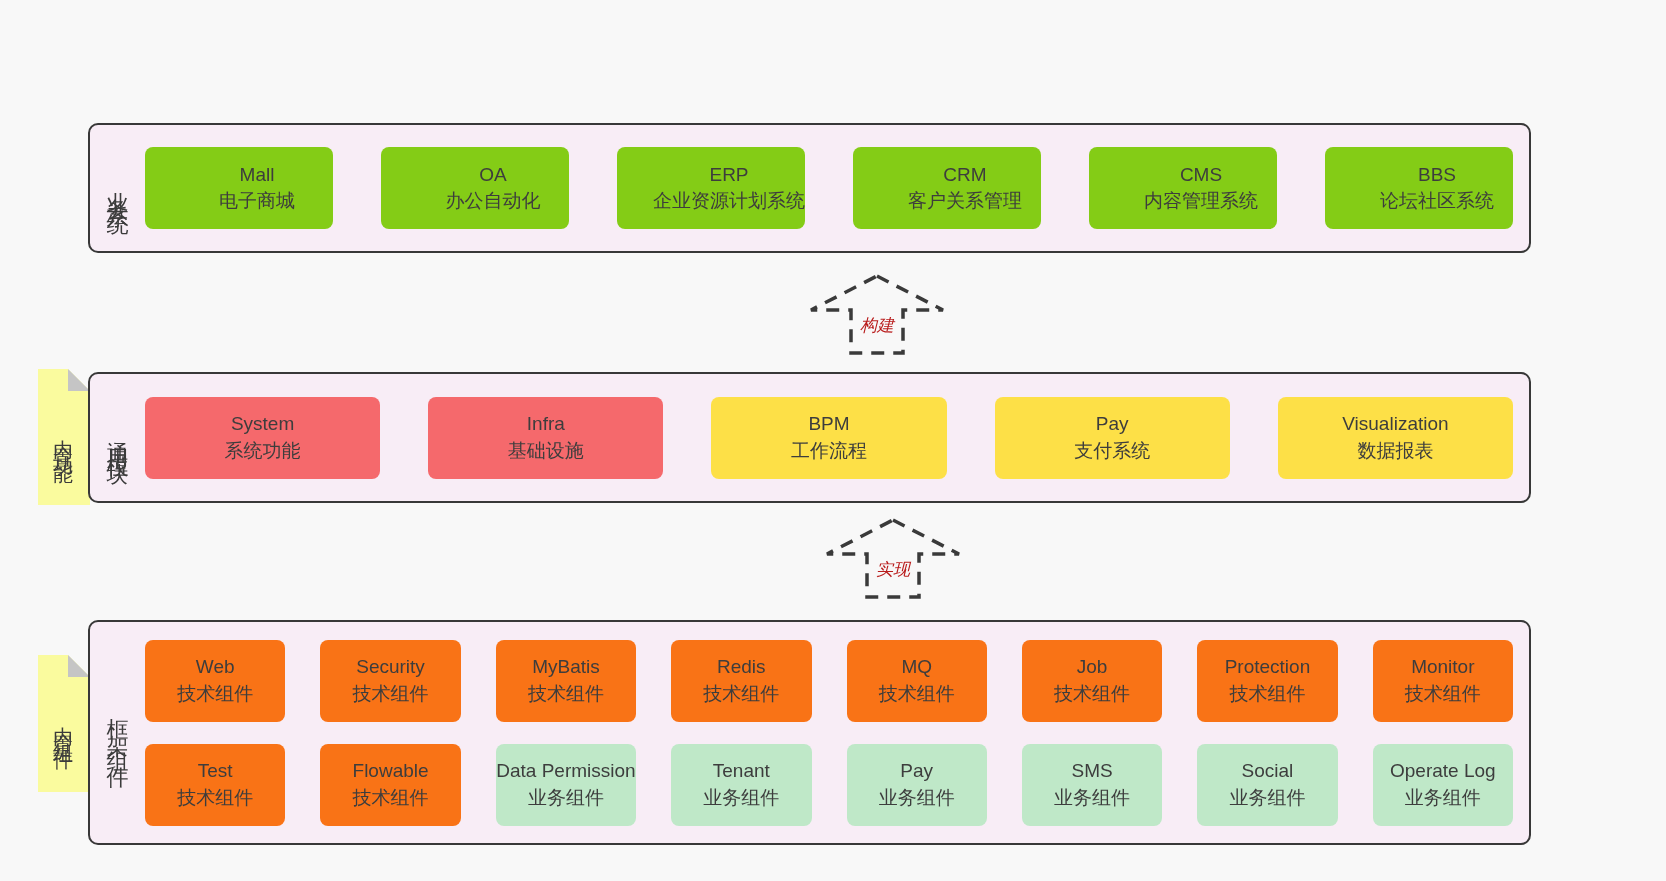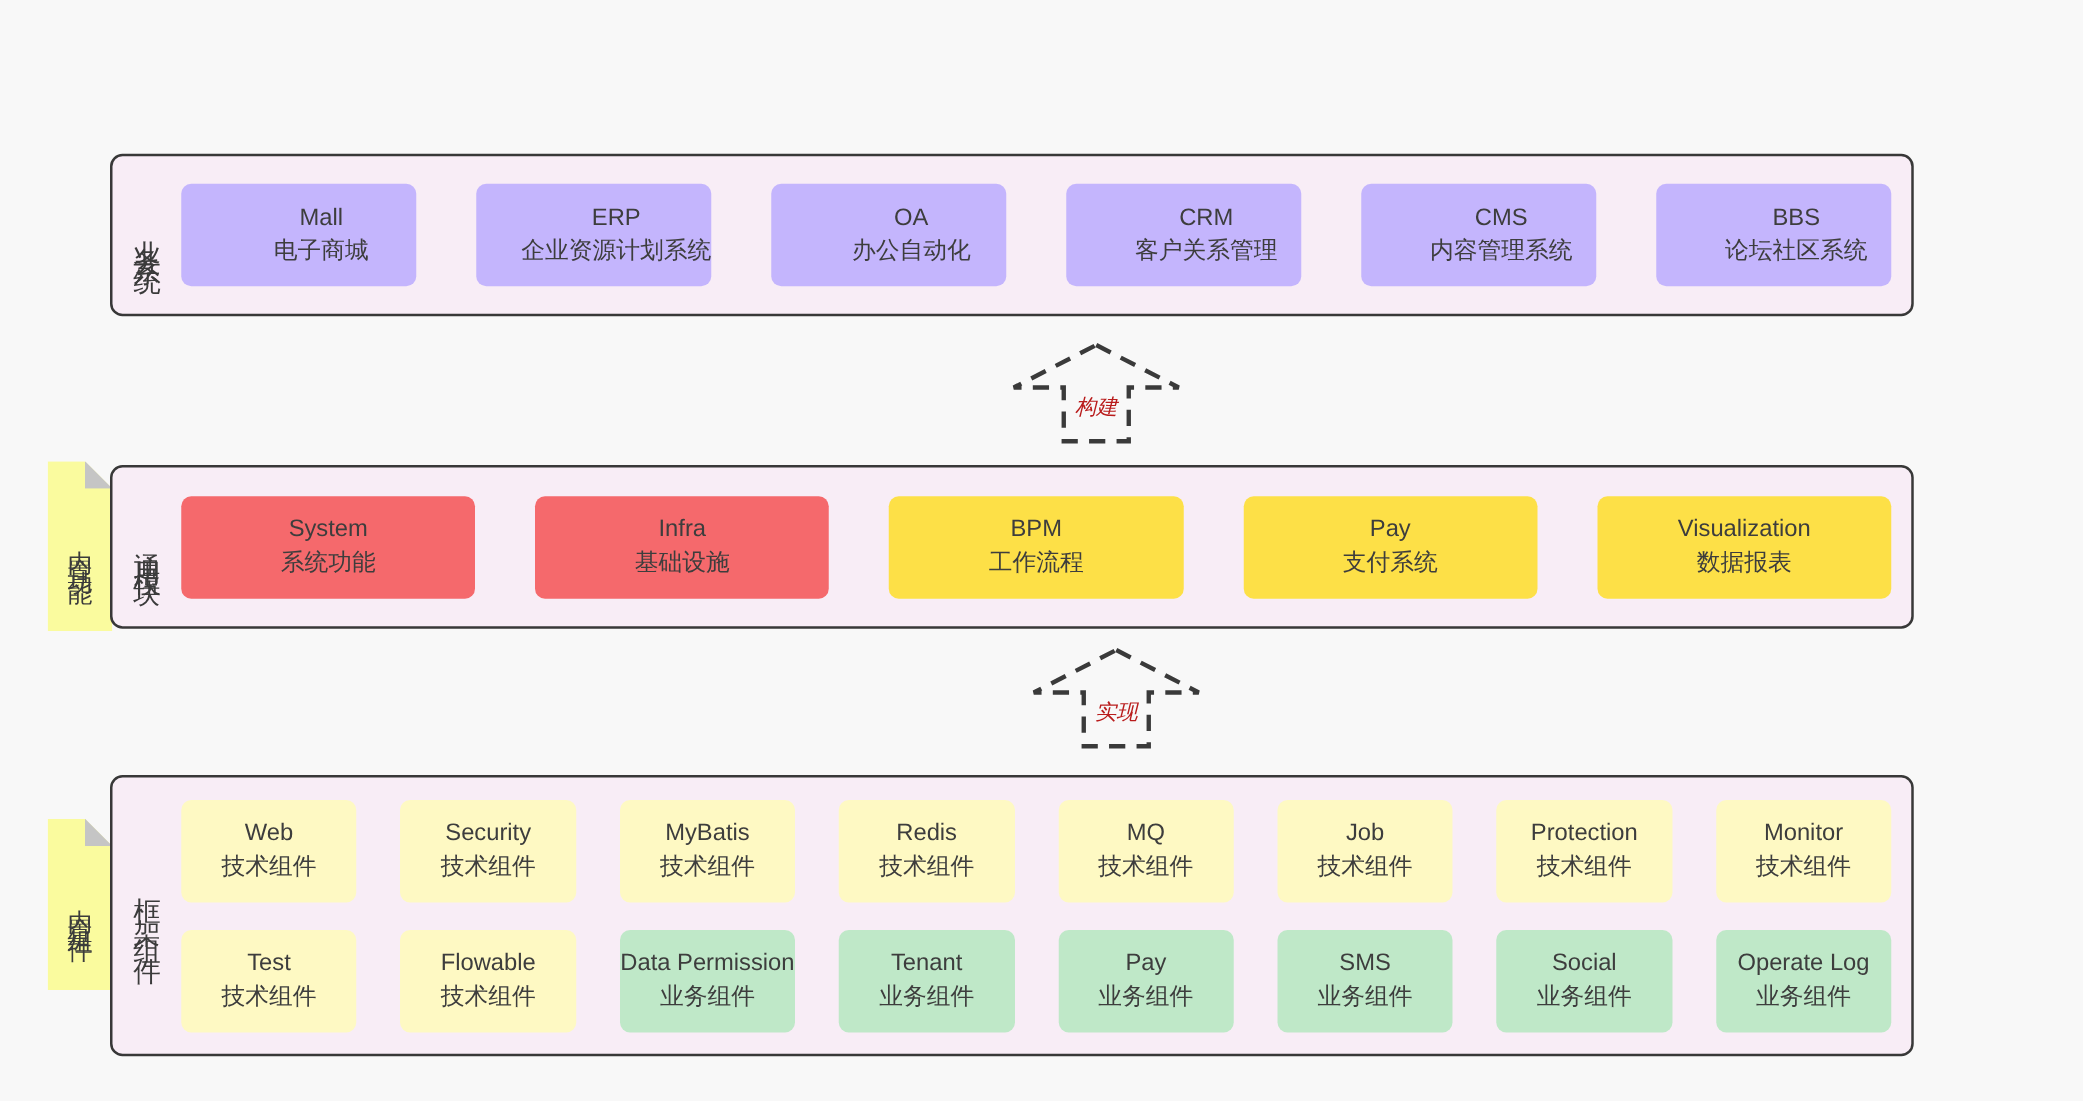--- a/index.html
+++ b/index.html
@@ -21,24 +21,24 @@
   }
   .wide-spacing .layer-label{letter-spacing:16px;}
   .boxes{flex:1;display:flex;gap:48px;padding-right:16px;}
   .rows{flex:1;display:flex;flex-direction:column;gap:22px;padding-right:16px;}
   .row{display:flex;gap:35px;}
   .box{
     flex:1;height:82px;border-radius:8px;
     display:flex;flex-direction:column;align-items:center;justify-content:center;
     text-align:center;font-size:19px;line-height:1.38;color:#3d3d3d;
   }
-  .v-blue{background:#c4b5fd;padding-left:36px;}
+  .v-blue{background:#84cc16;padding-left:36px;}
   .v-red{background:#f5696c;}
   .v-pink{background:#fde047;}
-  .v-green{background:#fef9c3;}
+  .v-green{background:#f97316;}
   .v-lightgreen{background:#bfe8c8;}
   .box-title,.box-sub{pointer-events:none;}
   .arrow{position:absolute;width:136px;height:82px;z-index:1;}
   .arrow svg{display:block;}
   .arrow-label{
     position:absolute;left:50%;top:40px;transform:translateX(-50%);
     background:#f8f8f8;padding:0 4px;font-size:17px;color:#b91c1c;white-space:nowrap;font-style:italic;
   }
   .sticky{position:absolute;left:38px;width:52px;z-index:0;}
   .sticky-bg{
@@ -70,26 +70,26 @@
 </div>
 
 <div class="layer" style="top:123px;height:130px;">
   <div class="layer-label">业务系统</div>
   <div class="boxes">
     <div class="box v-blue">
       <div class="box-title">Mall</div>
       <div class="box-sub">电子商城</div>
     </div>
     <div class="box v-blue">
+      <div class="box-title">OA</div>
+      <div class="box-sub">办公自动化</div>
+    </div>
+    <div class="box v-blue">
       <div class="box-title">ERP</div>
       <div class="box-sub">企业资源计划系统</div>
-    </div>
-    <div class="box v-blue">
-      <div class="box-title">OA</div>
-      <div class="box-sub">办公自动化</div>
     </div>
     <div class="box v-blue">
       <div class="box-title">CRM</div>
       <div class="box-sub">客户关系管理</div>
     </div>
     <div class="box v-blue">
       <div class="box-title">CMS</div>
       <div class="box-sub">内容管理系统</div>
     </div>
     <div class="box v-blue">

